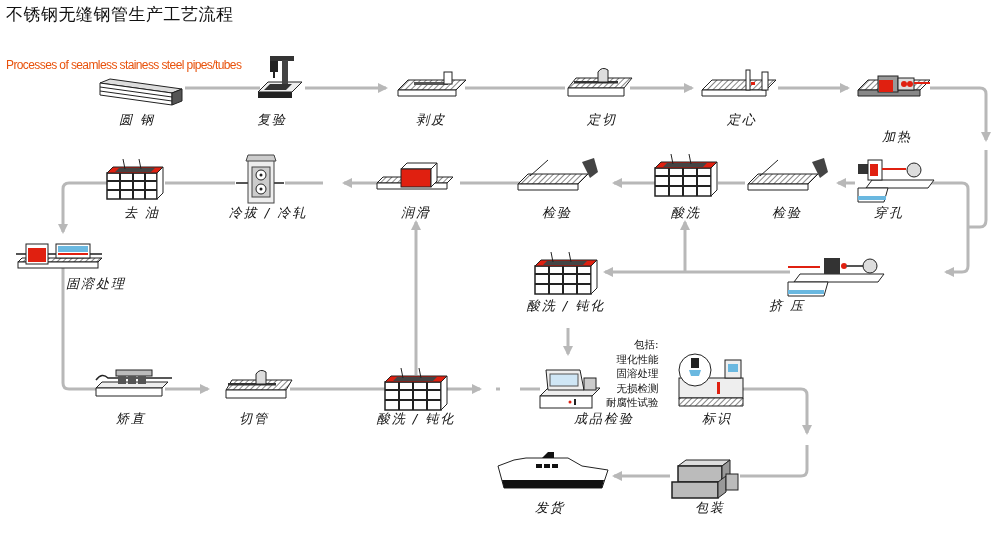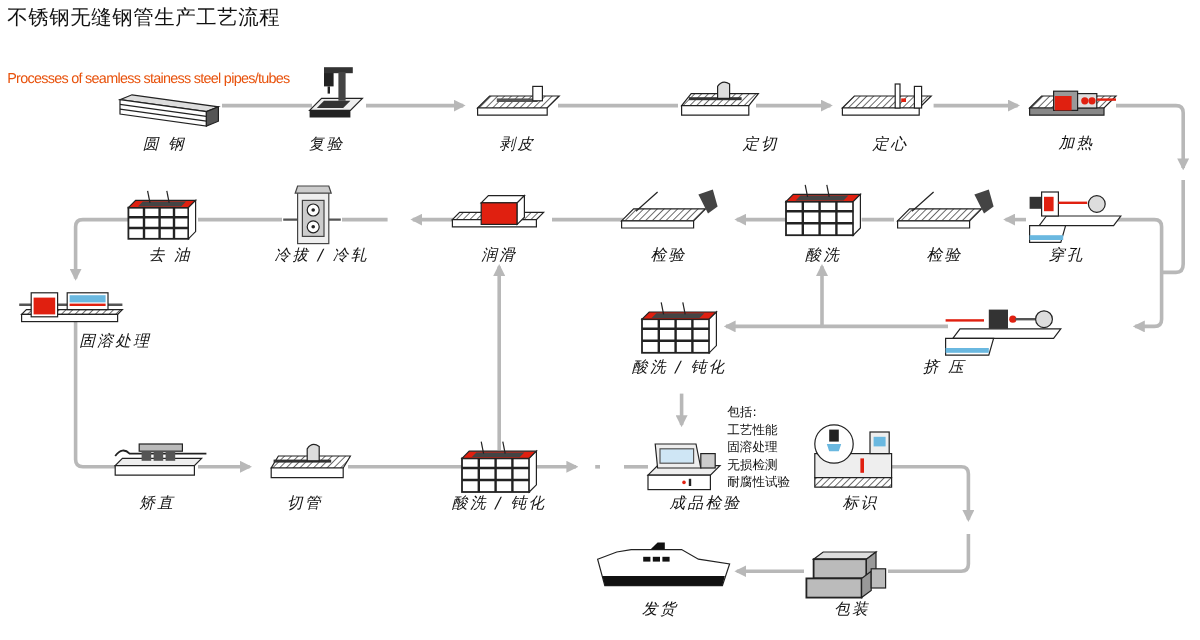--- a/index.html
+++ b/index.html
@@ -2,21 +2,21 @@
 <html><head>
 <meta charset="utf-8">
 <style>
   html, body { margin:0; padding:0; background:#ffffff; }
   body { width:1000px; height:533px; position:relative; overflow:hidden; font-family:"DejaVu Sans", sans-serif; }
   .title { position:absolute; left:6px; top:3px; font-size:17px; font-weight:normal; color:#111; letter-spacing:0.5px; }
   .subtitle { position:absolute; left:6px; top:22px; font-size:12px; color:#e8520c; letter-spacing:-0.6px; font-family:"Liberation Sans", sans-serif;margin-top:36px; }
   svg.flow { position:absolute; left:0; top:0; }
   .lbl { position:absolute; font-size:13px; color:#111; white-space:nowrap; transform:translateX(-50%); letter-spacing:2px;font-style:italic; }
   .note { position:absolute; left:606px; top:337px; font-size:10.5px; line-height:14.5px; color:#111; }
-  .note div { white-space:nowrap; }
+  .note div { white-space:nowrap;text-align:right; }
 </style>
 </head>
 <body>
 
 <div class="title">不锈钢无缝钢管生产工艺流程</div>
 <div class="subtitle">Processes of seamless stainess steel pipes/tubes</div>
 
 <svg class="flow" width="1000" height="533" viewBox="0 0 1000 533">
   <defs>
     <marker id="ah" markerWidth="10" markerHeight="10" refX="8" refY="5" orient="auto" markerUnits="userSpaceOnUse">
@@ -291,40 +291,40 @@
     <rect x="38" y="12" width="6" height="4" fill="#111"></rect>
     <rect x="46" y="12" width="6" height="4" fill="#111"></rect>
     <rect x="54" y="12" width="6" height="4" fill="#111"></rect>
     <polygon points="44,6 50,0 56,0 56,6" fill="#111"></polygon>
   </g>
 </svg>
 
 <div class="lbl" style="left:137px;top:111px">圆 钢</div>
 <div class="lbl" style="left:272px;top:111px">复验</div>
 <div class="lbl" style="left:431px;top:111px">剥皮</div>
-<div class="lbl" style="left:634px;top:111px">定切</div>
+<div class="lbl" style="left:602px;top:111px">定切</div>
 <div class="lbl" style="left:742px;top:111px">定心</div>
-<div class="lbl" style="left:897px;top:110px">加热</div>
+<div class="lbl" style="left:897px;top:128px">加热</div>
 <div class="lbl" style="left:889px;top:204px">穿孔</div>
 <div class="lbl" style="left:787px;top:204px">检验</div>
 <div class="lbl" style="left:686px;top:204px">酸洗</div>
 <div class="lbl" style="left:557px;top:204px">检验</div>
 <div class="lbl" style="left:416px;top:204px">润滑</div>
 <div class="lbl" style="left:268px;top:204px">冷拔 / 冷轧</div>
 <div class="lbl" style="left:142px;top:204px">去 油</div>
 <div class="lbl" style="left:96px;top:275px">固溶处理</div>
 <div class="lbl" style="left:787px;top:297px">挤 压</div>
 <div class="lbl" style="left:566px;top:297px">酸洗 / 钝化</div>
 <div class="lbl" style="left:131px;top:410px">矫直</div>
 <div class="lbl" style="left:254px;top:410px">切管</div>
 <div class="lbl" style="left:416px;top:410px">酸洗 / 钝化</div>
-<div class="lbl" style="left:588px;top:410px">成品检验</div>
+<div class="lbl" style="left:604px;top:410px">成品检验</div>
 <div class="lbl" style="left:717px;top:410px">标识</div>
 <div class="lbl" style="left:710px;top:499px">包装</div>
 <div class="lbl" style="left:550px;top:499px">发货</div>
 
 <div class="note">
   <div>包括:</div>
-  <div>工艺性能</div>
+  <div>理化性能</div>
   <div>固溶处理</div>
   <div>无损检测</div>
   <div>耐腐性试验</div>
 </div>
 
 </body></html>

